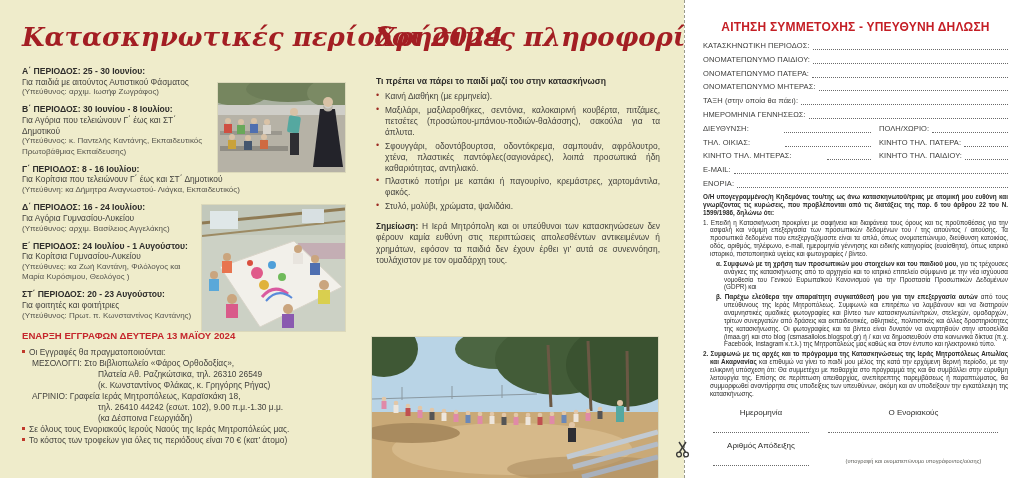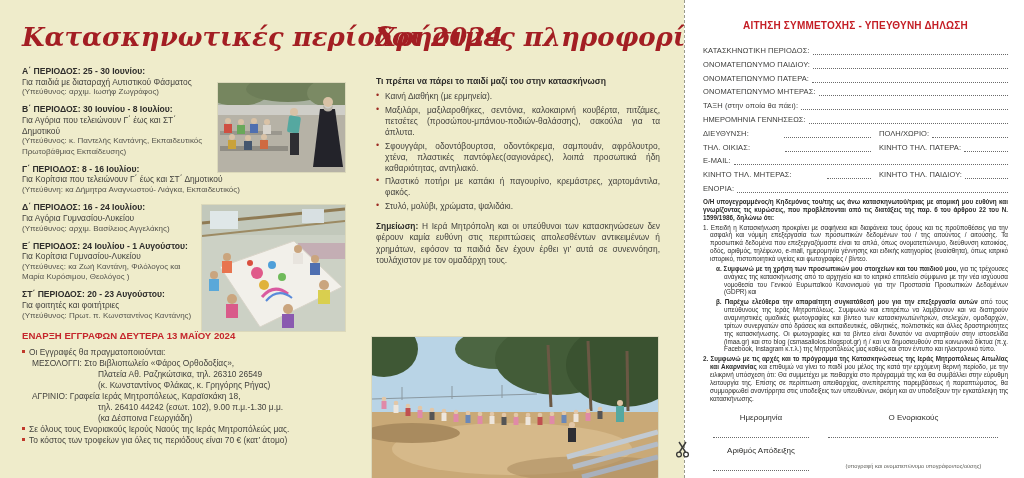--- a/index.html
+++ b/index.html
@@ -29,22 +29,22 @@
             position:relative;margin-bottom:3px;}
   .mid-item::before{content:"•";color:#9c2b23;position:absolute;left:0;top:-1px;font-size:9px;}
   .mid-note{font-size:8.4px;text-align:justify;line-height:1.34;margin-top:9px;}
   .mid-note b{color:#2e2d2b;}
   
   .photo{position:absolute;box-shadow:0 0 0 1px rgba(0,0,0,.08);}
   .photo svg{display:block;}
   
   .panel-right{position:absolute;left:684px;top:0;width:340px;height:478px;background:#ffffff;
                border-left:1px dashed #9a9a8c;box-sizing:border-box;padding:20px 16px 0 18px;}
-  .form-title{text-align:center;font-weight:bold;font-size:10px;letter-spacing:.2px;
-              color:#c41e25;margin-bottom:15px;}
+  .form-title{text-align:center;font-weight:bold;font-size:12px;letter-spacing:.2px;
+              color:#c41e25;margin-bottom:7px;}
   .frow{display:flex;align-items:flex-end;margin-bottom:4.8px;font-size:7.5px;color:#3a3a38;}
   .flabel{white-space:nowrap;letter-spacing:.1px;}
   .dots{flex:1;border-bottom:1px dotted #6a6a6a;margin-left:3px;height:6px;min-width:12px;}
   .fpair{display:flex;align-items:flex-end;}
   .fpair+.fpair{margin-left:8px;}
   .fp-l{flex:1.3;gap:32px;} .fp-r{flex:1;}
   .decl{font-size:6.35px;color:#2c2c2a;text-align:justify;line-height:1.24;margin-top:5px;}
   .decl p{margin:0 0 2px;}
   .decl .d-item{padding-left:7px;text-indent:-7px;}
   .decl .d-sub{margin-left:13px;padding-left:8px;text-indent:-8px;}
@@ -61,21 +61,21 @@
 </head>
 <body>
 
 <div class="page">
 
   <div class="col-left">
     <div class="script-title">Κατασκηνωτικές περίοδοι 2024</div>
 
     <div class="period narrow">
       <div class="p-title">Α΄ ΠΕΡΙΟΔΟΣ: 25 - 30 Ιουνίου:</div>
-      <div class="p-desc">Για παιδιά με διαταραχή Αυτιστικού Φάσματος</div>
+      <div class="p-desc">Για παιδιά με αιτούντος Αυτιστικού Φάσματος</div>
       <div class="p-resp">(Υπεύθυνος: αρχιμ. Ιωσήφ Ζωγράφος)</div>
     </div>
     <div class="period narrow">
       <div class="p-title">Β΄ ΠΕΡΙΟΔΟΣ: 30 Ιουνίου - 8 Ιουλίου:</div>
       <div class="p-desc">Για Αγόρια που τελειώνουν Γ΄ έως και ΣΤ΄ Δημοτικού</div>
       <div class="p-resp">(Υπεύθυνος: κ. Παντελής Καντάνης, Εκπαιδευτικός Πρωτοβάθμιας Εκπαίδευσης)</div>
     </div>
     <div class="period" style="width:330px;">
       <div class="p-title">Γ΄ ΠΕΡΙΟΔΟΣ: 8 - 16 Ιουλίου:</div>
       <div class="p-desc">Για Κορίτσια που τελειώνουν Γ΄ έως και ΣΤ΄ Δημοτικού</div>
@@ -311,33 +311,33 @@
       <span class="fpair fp-l">
           <span class="flabel">ΤΗΛ. ΟΙΚΙΑΣ:</span>
           <span class="dots"></span>
         </span>
       <span class="fpair fp-r">
           <span class="flabel">ΚΙΝΗΤΟ ΤΗΛ. ΠΑΤΕΡΑ:</span>
           <span class="dots"></span>
         </span>
     </div>
     <div class="frow">
-        <span class="flabel">E-MAIL:</span>
-        <span class="dots"></span>
-      </div>
-    <div class="frow">
       <span class="fpair fp-l">
           <span class="flabel">ΚΙΝΗΤΟ ΤΗΛ. ΜΗΤΕΡΑΣ:</span>
           <span class="dots"></span>
         </span>
       <span class="fpair fp-r">
           <span class="flabel">ΚΙΝΗΤΟ ΤΗΛ. ΠΑΙΔΙΟΥ:</span>
           <span class="dots"></span>
         </span>
     </div>
+    <div class="frow">
+        <span class="flabel">E-MAIL:</span>
+        <span class="dots"></span>
+      </div>
     <div class="frow">
         <span class="flabel">ΕΝΟΡΙΑ:</span>
         <span class="dots"></span>
       </div>
 
     <div class="decl">
       <p><b>Ο/Η υπογεγραμμένος/η Κηδεμόνας του/της ως άνω κατασκηνωτού/τριας με ατομική μου ευθύνη και γνωρίζοντας τις κυρώσεις, που προβλέπονται από τις διατάξεις της παρ. 6 του άρθρου 22 του Ν. 1599/1986, δηλώνω ότι:</b></p>
       <p class="d-item">1. Επειδή η Κατασκήνωση προκρίνει με σαφήνεια και διαφάνεια τους όρους και τις προϋποθέσεις για την ασφαλή και νόμιμη επεξεργασία των προσωπικών δεδομένων του / της αιτούντος / αιτούσης. Τα προσωπικά δεδομένα που επεξεργαζόμαστε είναι τα απλά, όπως ονοματεπώνυμο, διεύθυνση κατοικίας, οδός, αριθμός, τηλέφωνο, e-mail, ημερομηνία γέννησης και ειδικής κατηγορίας (ευαίσθητα), όπως ιατρικό ιστορικό, πιστοποιητικά υγείας και φωτογραφίες / βίντεο.</p>
       <p class="d-sub"><b>α. Συμφωνώ με τη χρήση των προσωπικών μου στοιχείων και του παιδιού μου,</b><span> για τις τρέχουσες ανάγκες της κατασκήνωσης από το αρχηγείο και το ιατρικό επιτελείο σύμφωνα με την νέα ισχύουσα νομοθεσία του Γενικού Ευρωπαϊκού Κανονισμού για την Προστασία Προσωπικών Δεδομένων (GDPR) και</span></p>
       <p class="d-sub"><b>β. Παρέχω ελεύθερα την απαραίτητη συγκατάθεσή μου για την επεξεργασία αυτών</b><span> από τους υπεύθυνους της Ιεράς Μητροπόλεως. Συμφωνώ και επιτρέπω να λαμβάνουν και να διατηρούν αναμνηστικές ομαδικές φωτογραφίες και βίντεο των κατασκηνωτών/τριών, στελεχών, ομαδαρχών, τρίτων συνεργατών από δράσεις και εκπαιδευτικές, αθλητικές, πολιτιστικές και άλλες δραστηριότητες της κατασκήνωσης. Οι φωτογραφίες και τα βίντεο είναι δυνατόν να αναρτηθούν στην ιστοσελίδα (imaa.gr) και στο blog (csmasaliolos.blogspot.gr) ή / και να δημοσιευθούν στα κοινωνικά δίκτυα (π.χ. Facebook, Instagram κ.τ.λ.) της Μητροπόλεώς μας καθώς και στον έντυπο και ηλεκτρονικό τύπο.</span></p>

